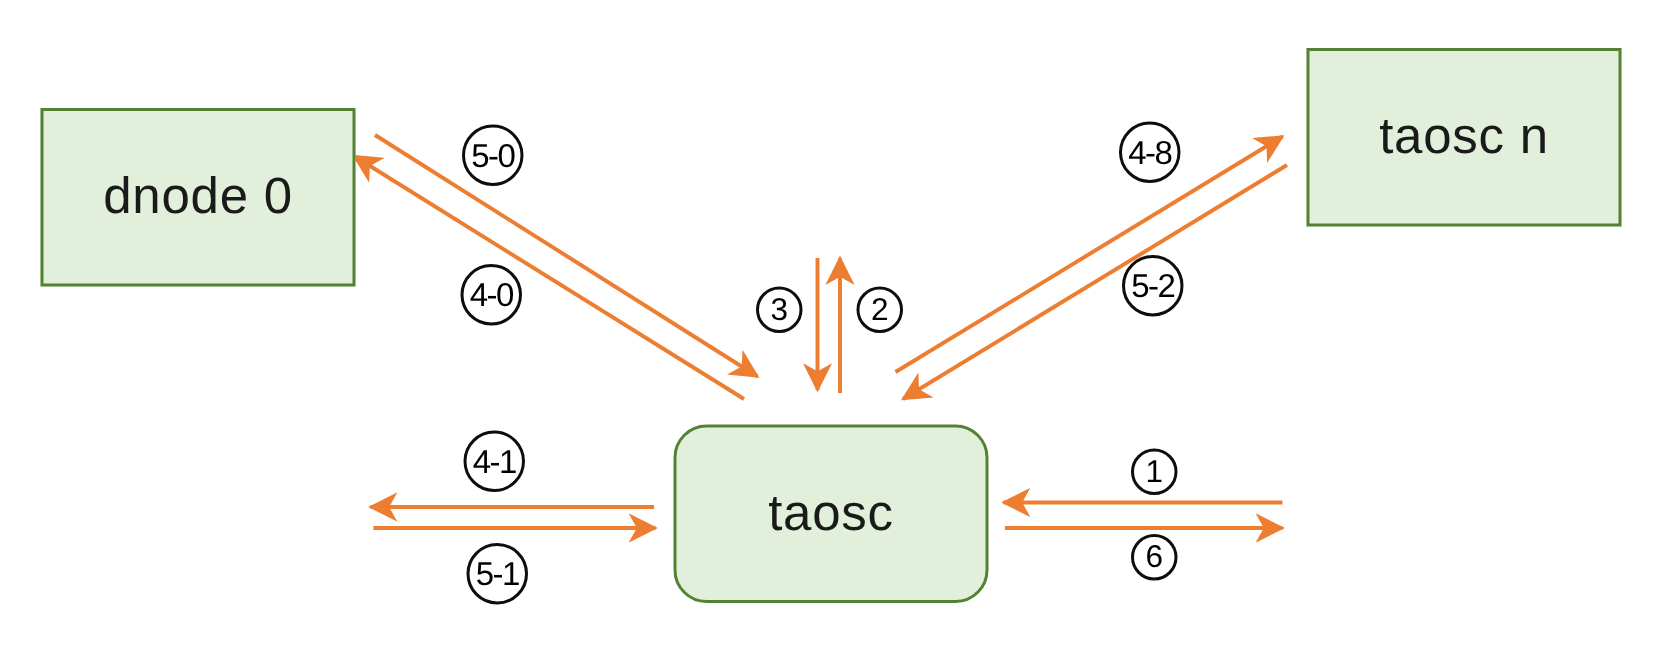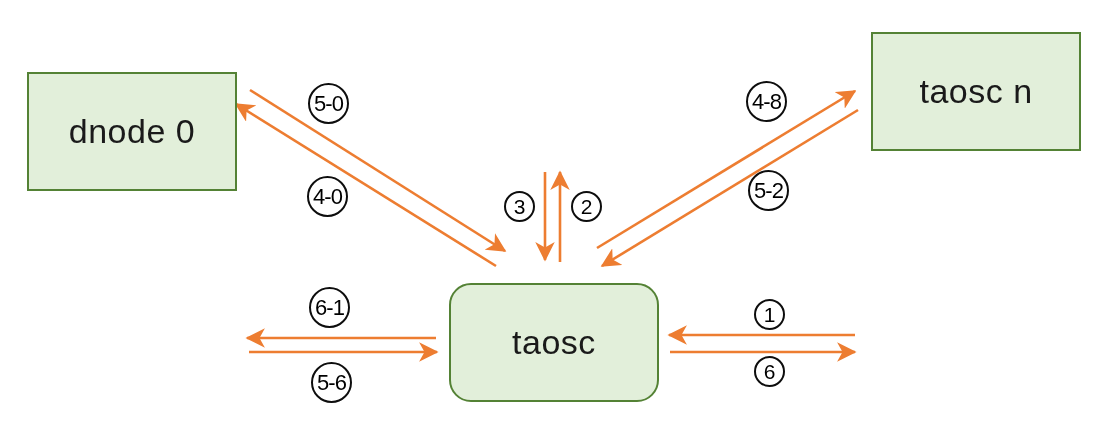--- a/index.html
+++ b/index.html
@@ -120,24 +120,24 @@
   <div class="elabel sm" style="left:571px; top:191px;">
     <span>2</span>
   </div>
   <div class="elabel lg" style="left:746px; top:81px;">
     <span>4-8</span>
   </div>
   <div class="elabel lg" style="left:748px; top:170px;">
     <span>5-2</span>
   </div>
   <div class="elabel lg" style="left:309px; top:287px;">
-    <span>6-1</span>
+    <span>4-1</span>
   </div>
   <div class="elabel lg" style="left:311px; top:362px;">
-    <span>5-6</span>
+    <span>5-1</span>
   </div>
   <div class="elabel sm" style="left:754px; top:299px;">
     <span>1</span>
   </div>
   <div class="elabel sm" style="left:754px; top:356px;">
     <span>6</span>
   </div>
 
 </div>
 

